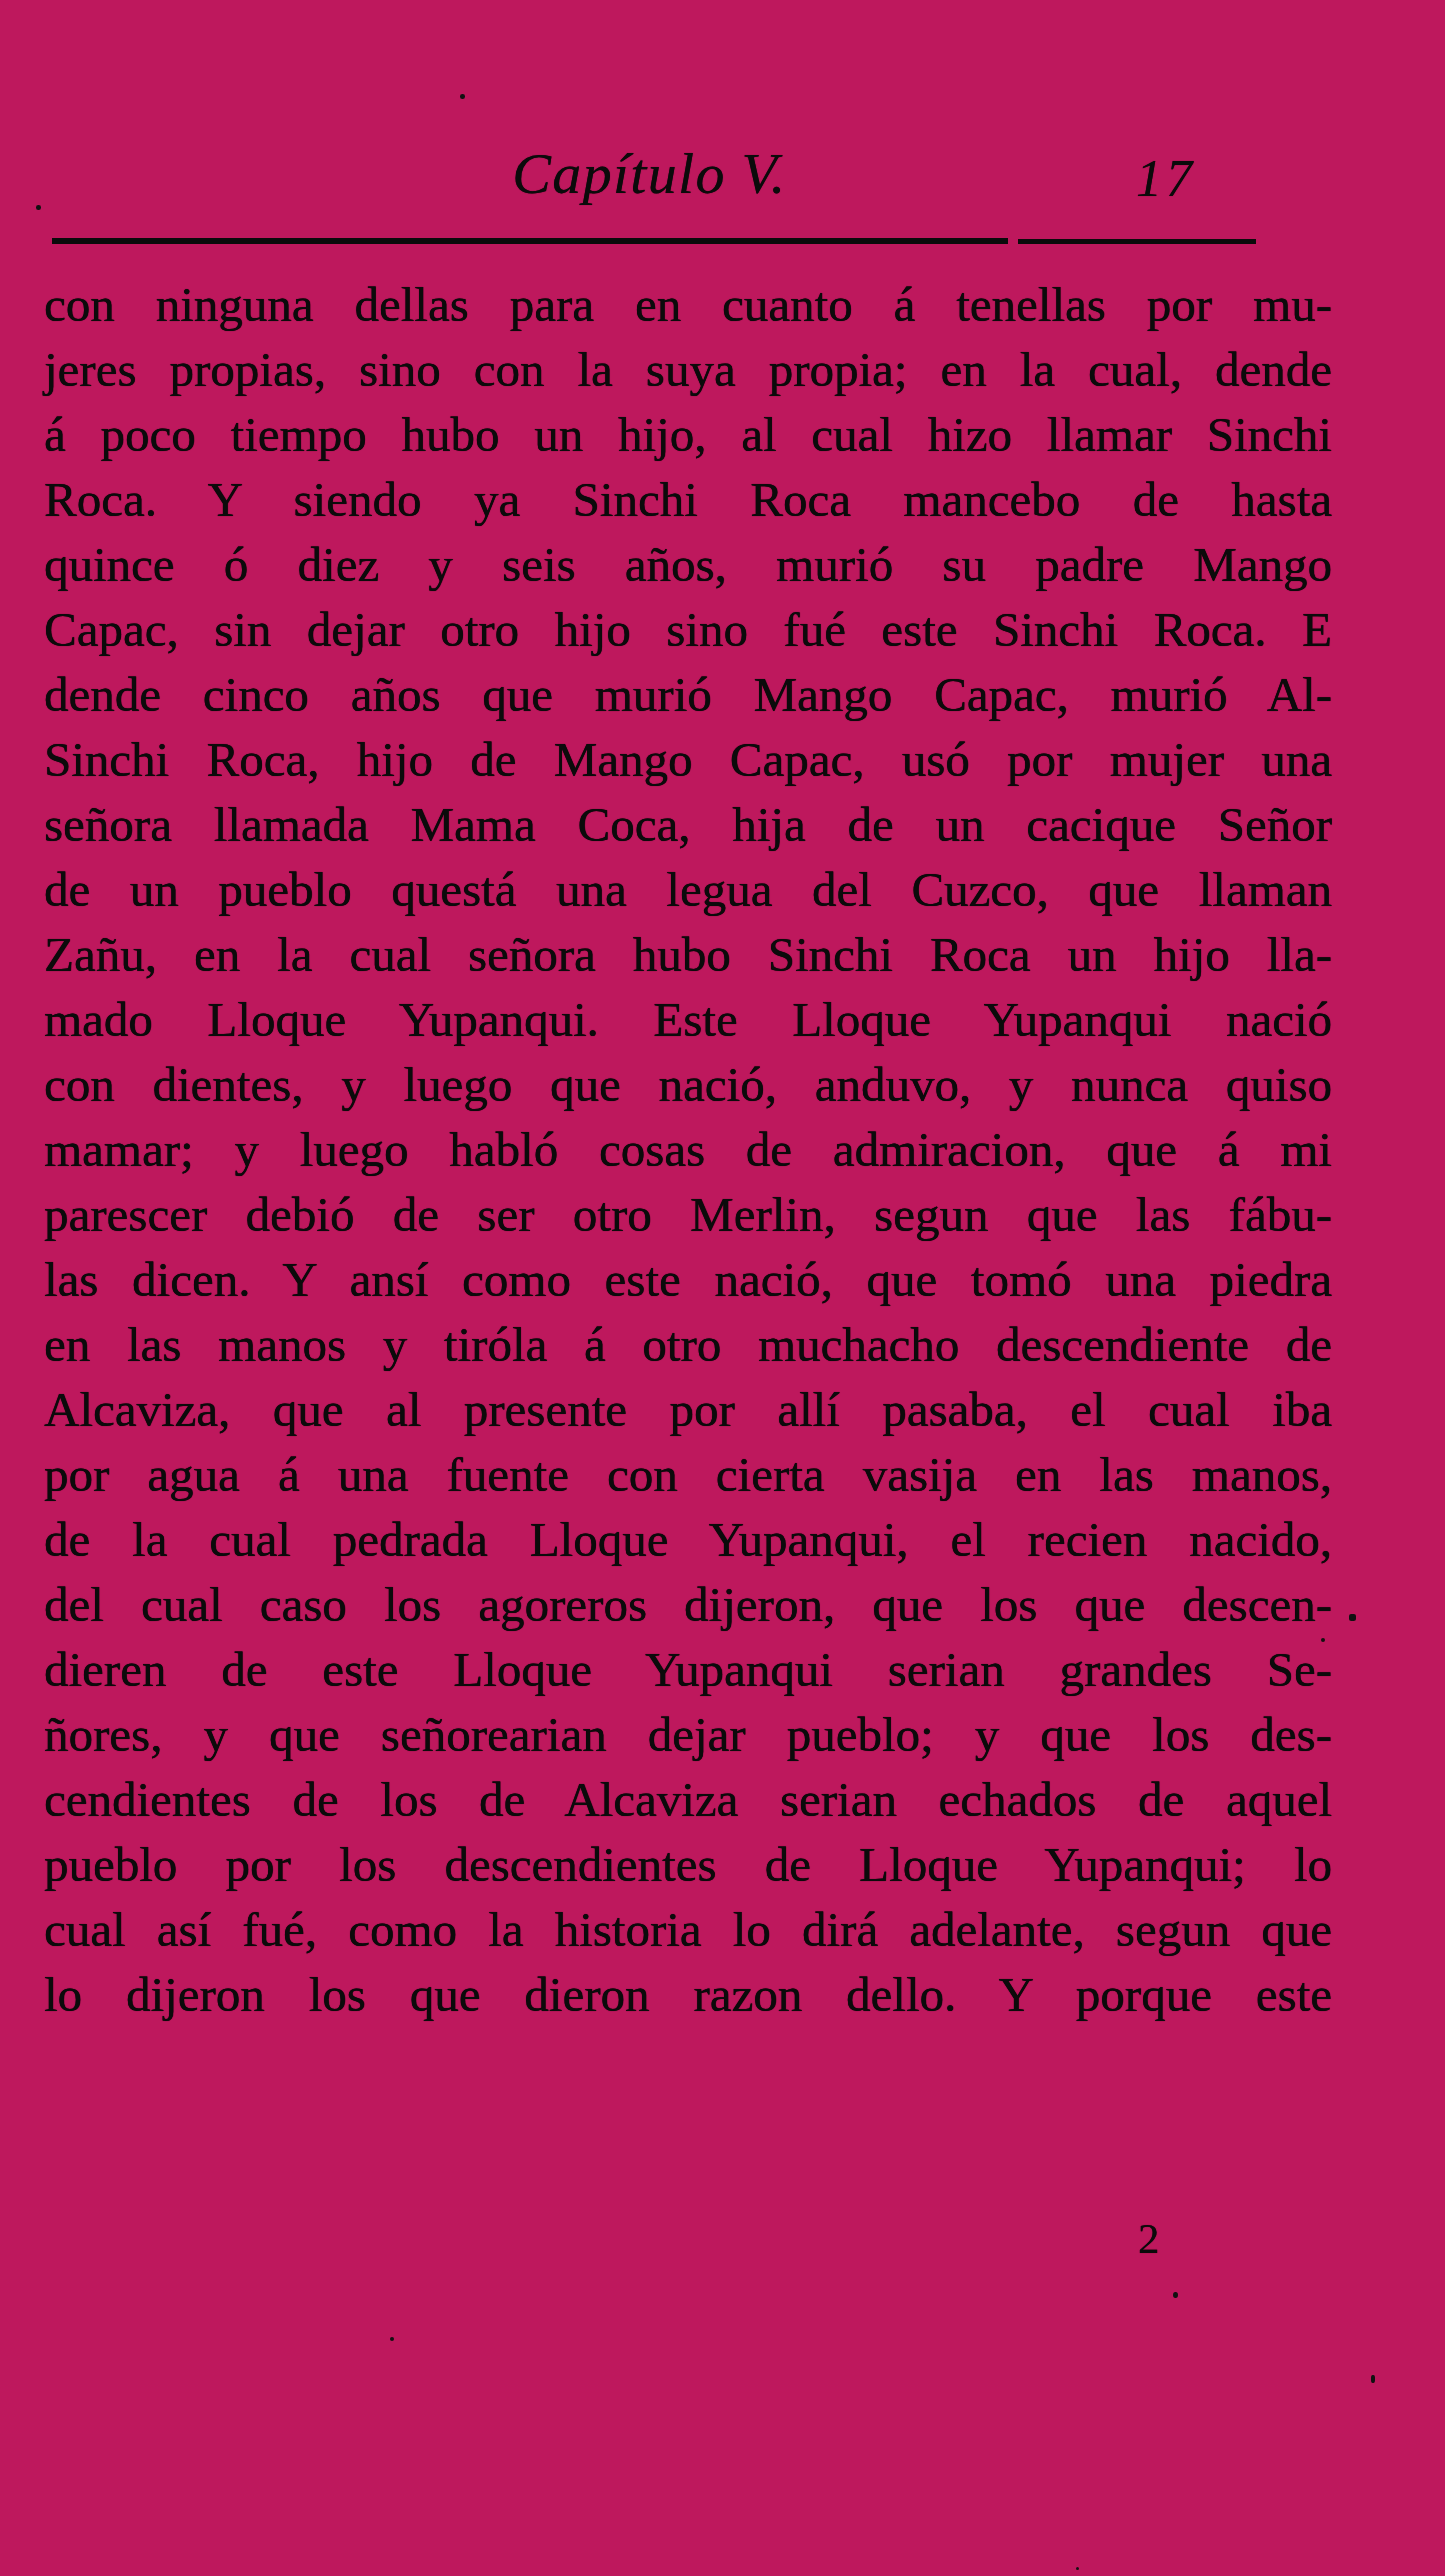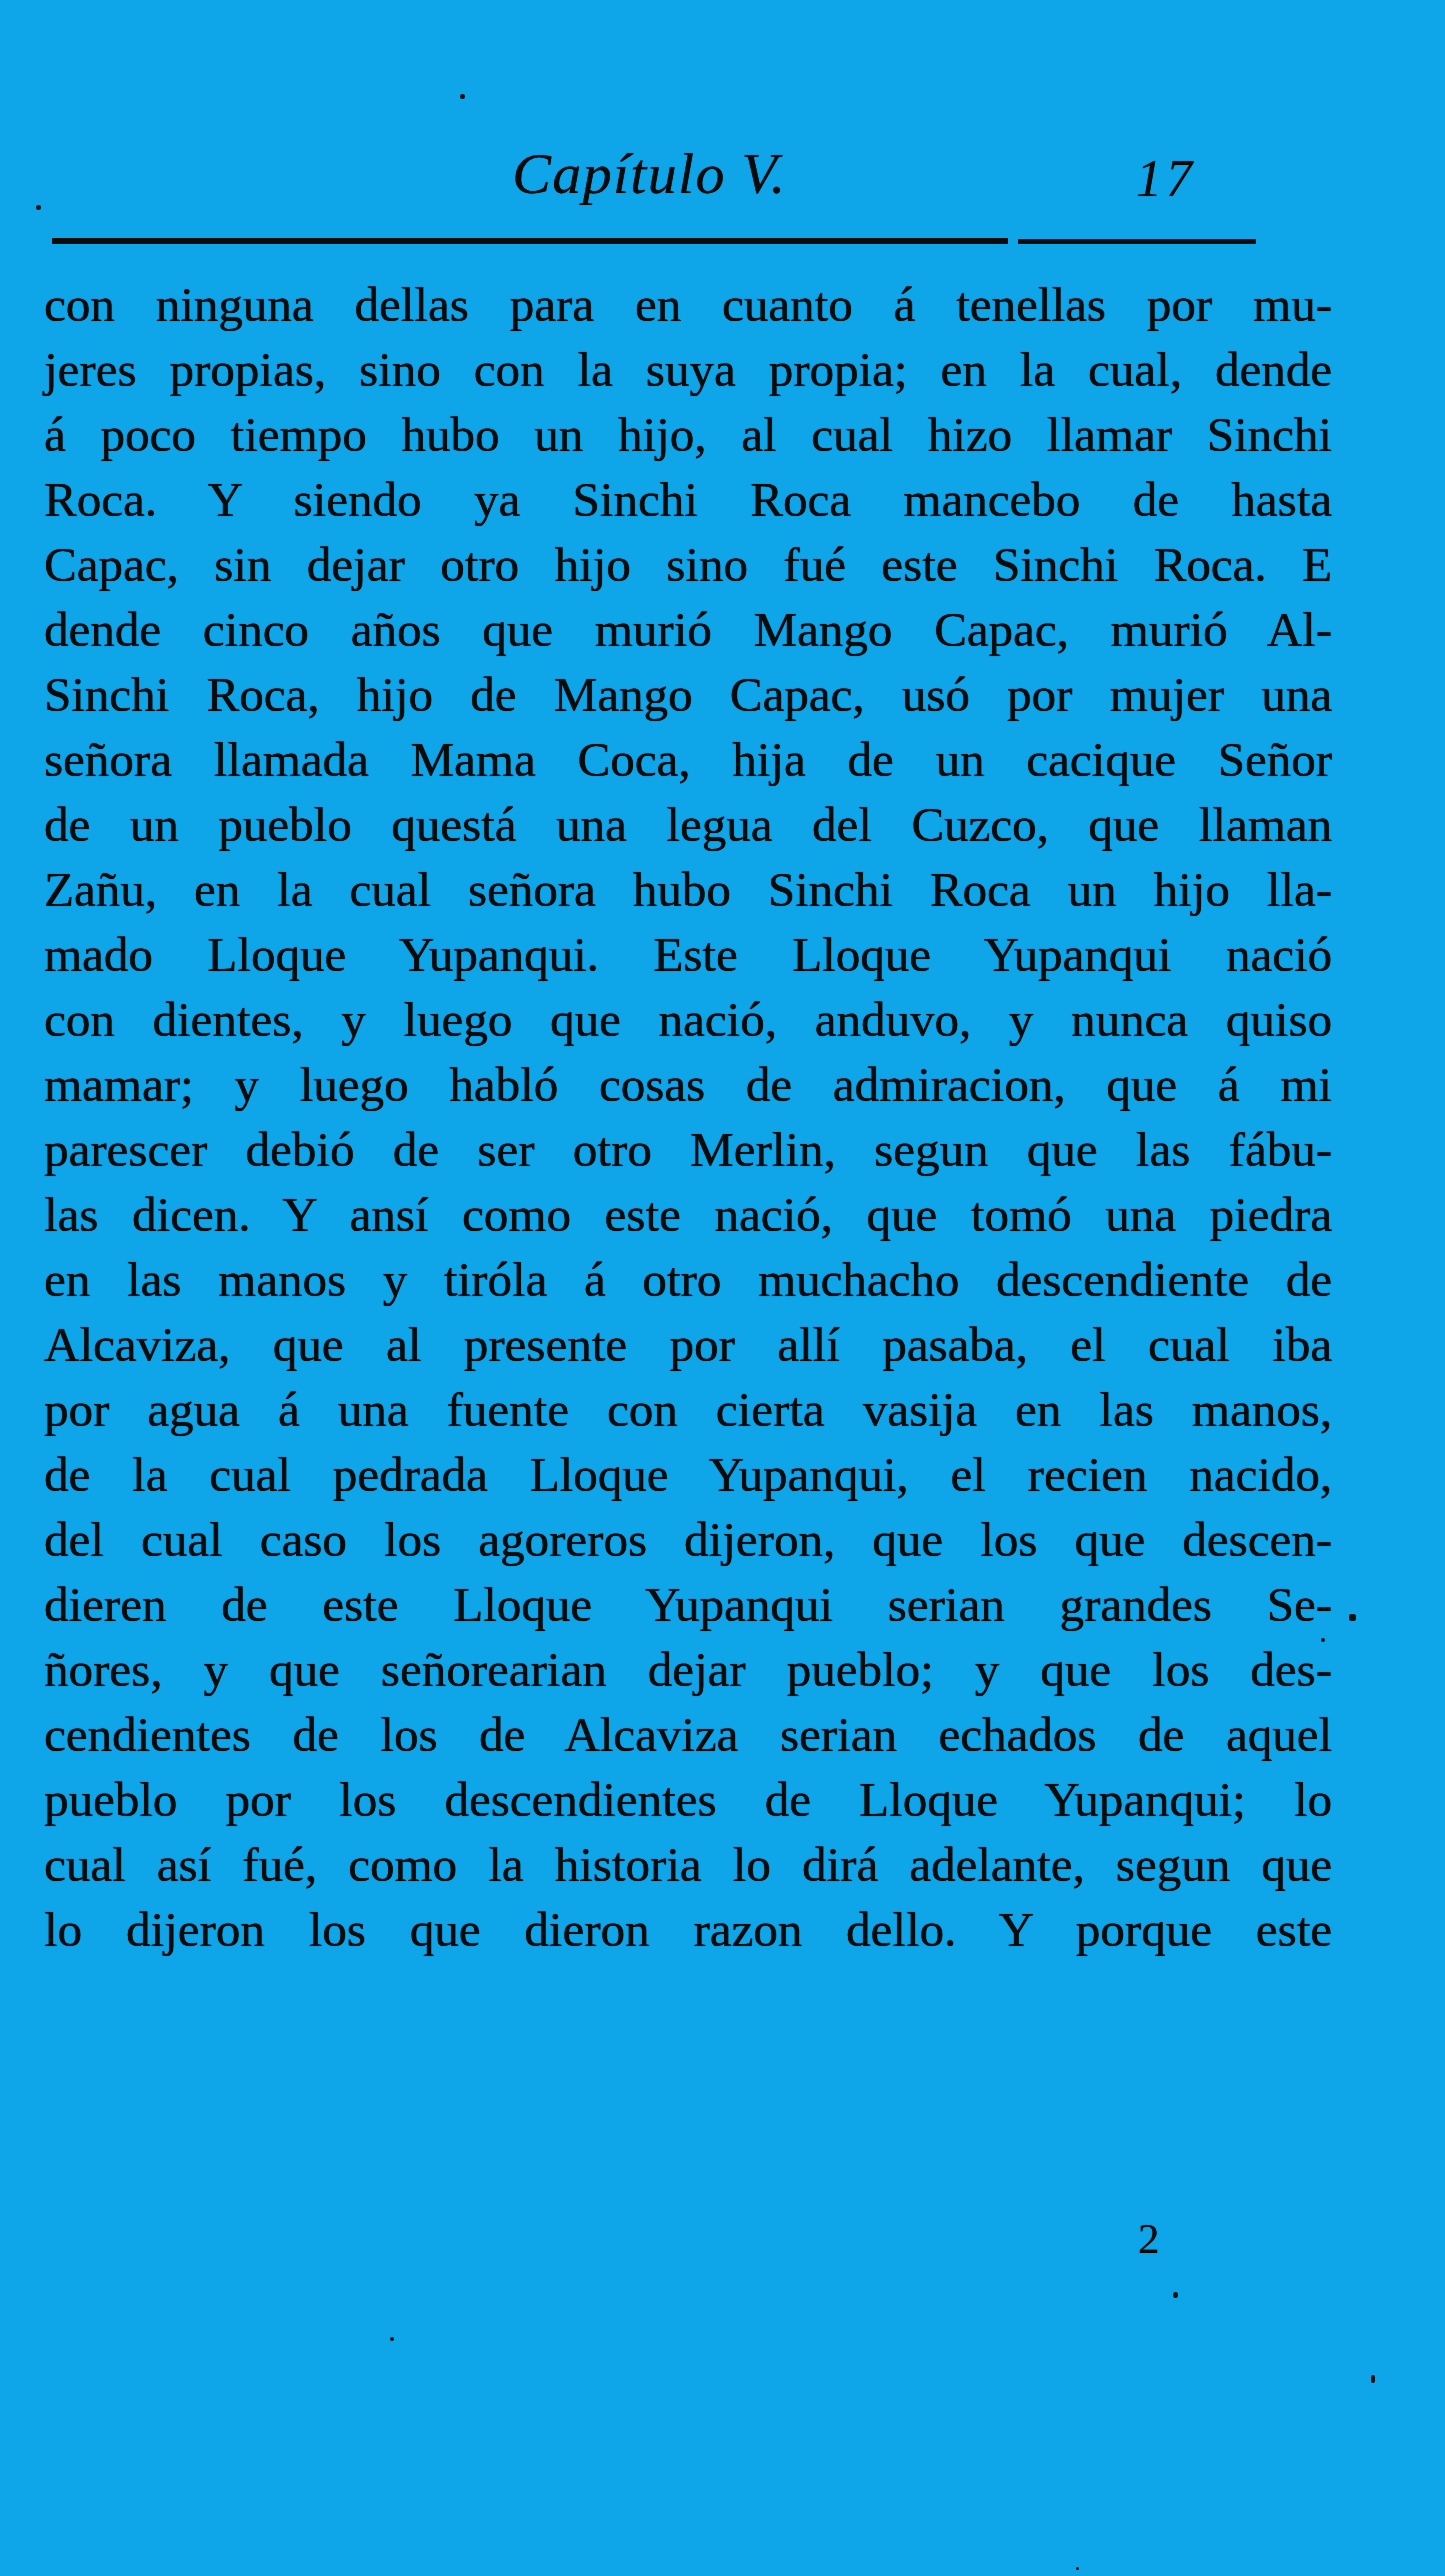--- a/index.html
+++ b/index.html
@@ -1,20 +1,20 @@
 <!DOCTYPE html>
 <html style="font-size:10.7px"><head>
 <meta charset="utf-8">
 <style>
   html, body { margin: 0; padding: 0; background: #ffffff; }
   .page {
     position: relative;
     width: 1446px;
     height: 2576px;
-    background: #0ea5e9;
+    background: #be185d;
     font-family: "Liberation Serif", "DejaVu Serif", serif;
     color: #0b0b0b;
     overflow: hidden;
   }
   .header-row {
     position: absolute;
     top: 137px;
     left: 44px;
     width: 1288px;
     height: 80px;
@@ -99,20 +99,21 @@
   </div>
 
   <div class="rule-a"></div>
   <div class="rule-b"></div>
 
   <div class="body-block">
     <div class="text-line">con ninguna dellas para en cuanto á tenellas por mu-</div>
     <div class="text-line">jeres propias, sino con la suya propia; en la cual, dende</div>
     <div class="text-line">á poco tiempo hubo un hijo, al cual hizo llamar Sinchi</div>
     <div class="text-line">Roca. Y siendo ya Sinchi Roca mancebo de hasta</div>
+    <div class="text-line">quince ó diez y seis años, murió su padre Mango</div>
     <div class="text-line">Capac, sin dejar otro hijo sino fué este Sinchi Roca. E</div>
     <div class="text-line">dende cinco años que murió Mango Capac, murió Al-</div>
     <div class="text-line">Sinchi Roca, hijo de Mango Capac, usó por mujer una</div>
     <div class="text-line">señora llamada Mama Coca, hija de un cacique Señor</div>
     <div class="text-line">de un pueblo questá una legua del Cuzco, que llaman</div>
     <div class="text-line">Zañu, en la cual señora hubo Sinchi Roca un hijo lla-</div>
     <div class="text-line">mado Lloque Yupanqui. Este Lloque Yupanqui nació</div>
     <div class="text-line">con dientes, y luego que nació, anduvo, y nunca quiso</div>
     <div class="text-line">mamar; y luego habló cosas de admiracion, que á mi</div>
     <div class="text-line">parescer debió de ser otro Merlin, segun que las fábu-</div>

